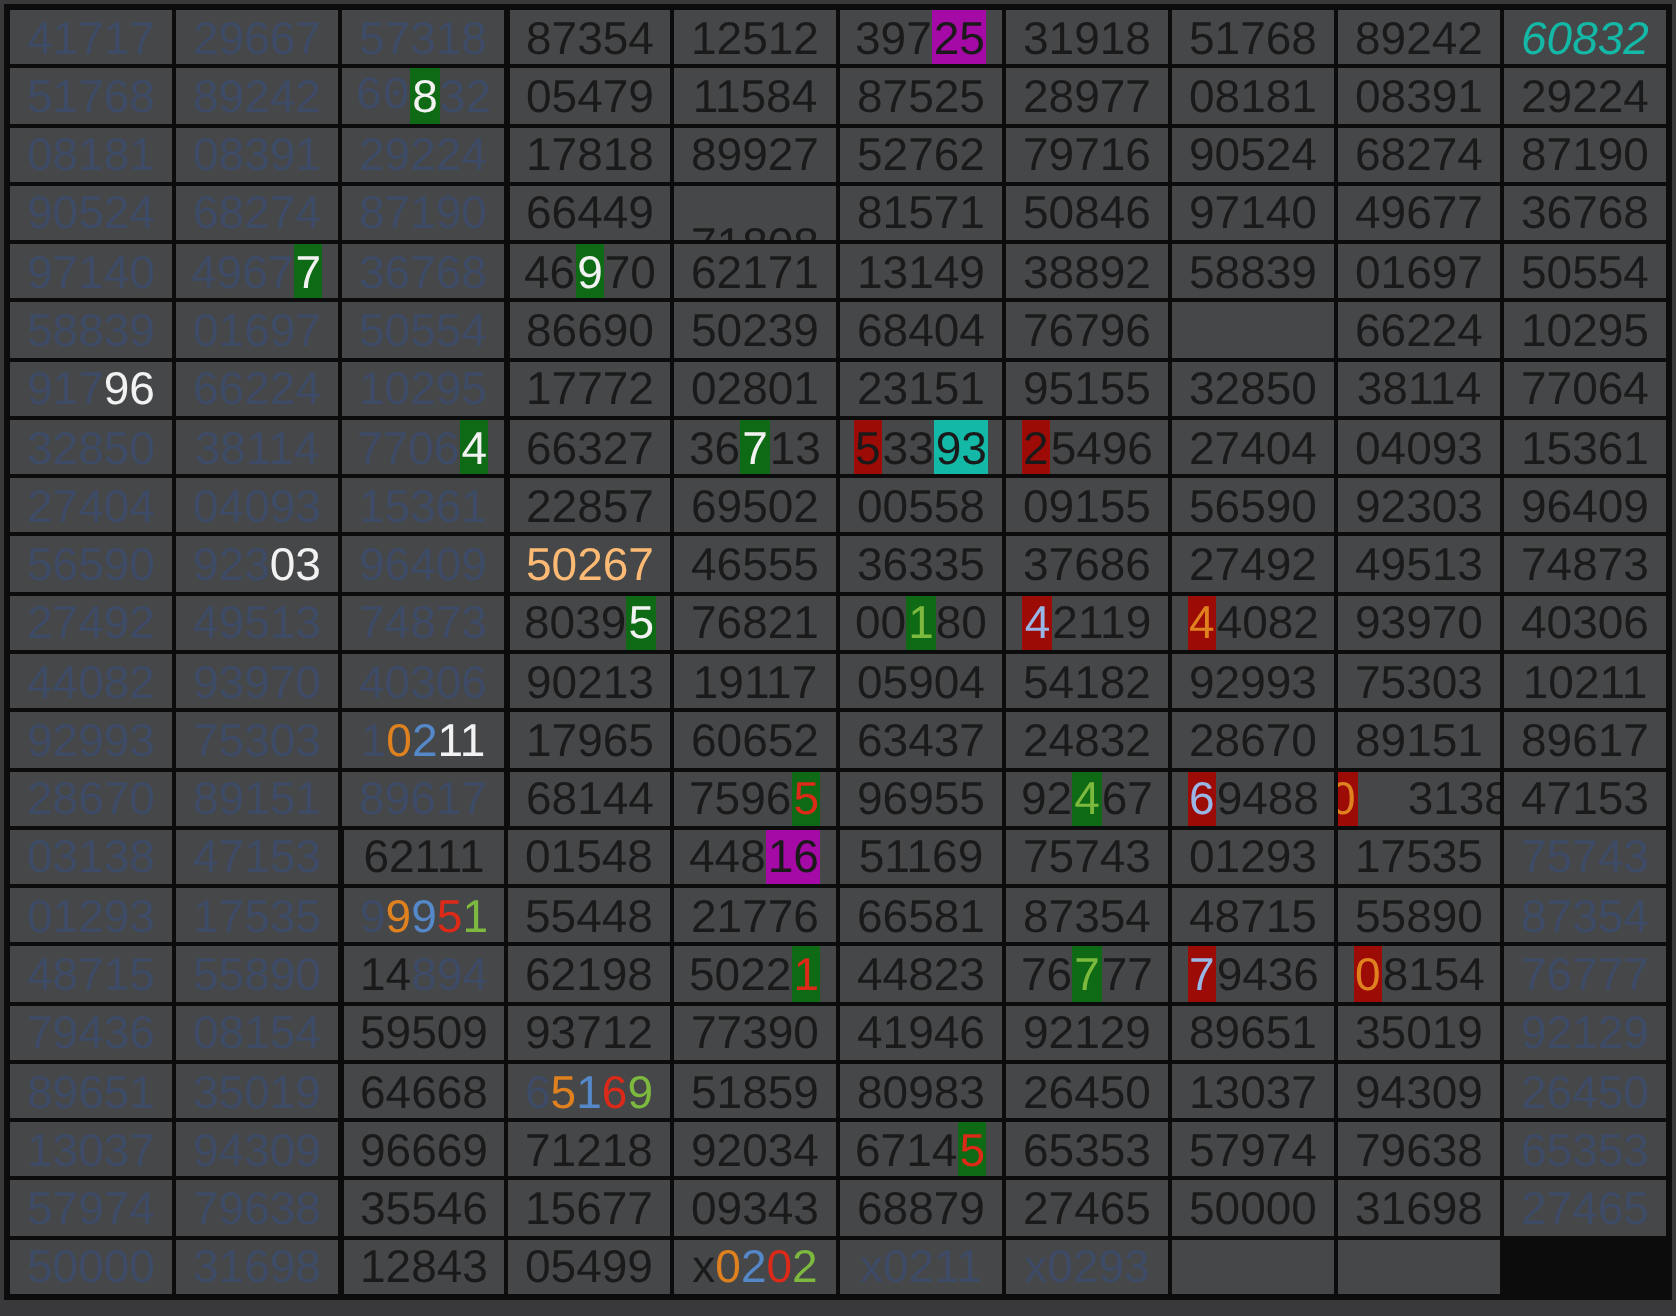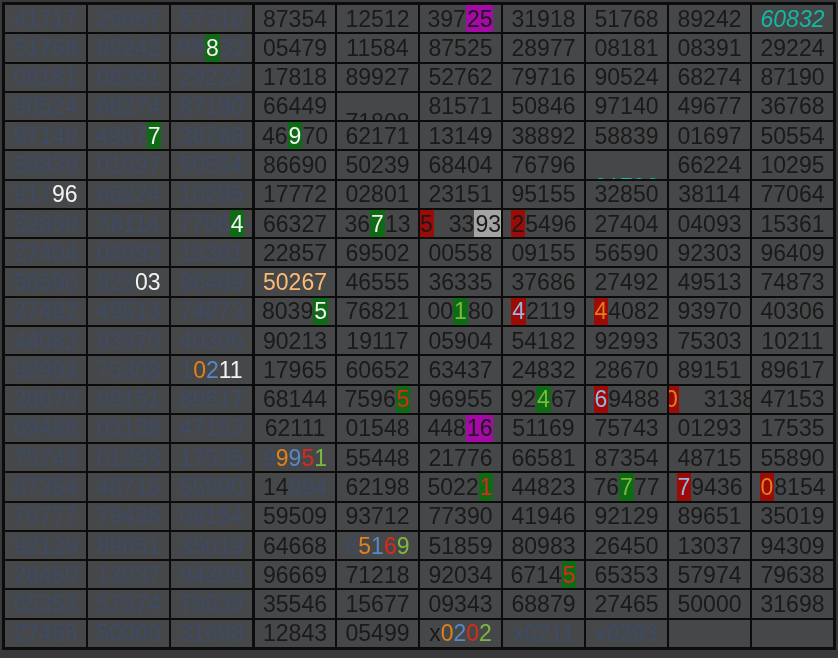--- a/index.html
+++ b/index.html
@@ -272,22 +272,22 @@
     <div class="cell sep">
       <span class="seg" style="color: rgb(26, 26, 26);">66327</span>
     </div>
     <div class="cell">
       <span class="seg" style="color: rgb(26, 26, 26);">36</span>
       <span class="seg hl" style="color: rgb(242, 242, 242); background-color: rgb(14, 106, 20);">7</span>
       <span class="seg" style="color: rgb(26, 26, 26);">13</span>
     </div>
     <div class="cell">
       <span class="seg hl" style="color: rgb(26, 26, 26); background-color: rgb(157, 11, 6);">5</span>
-      <span class="seg" style="color: rgb(26, 26, 26); padding-left: 15px;">33</span>
-      <span class="seg hl" style="color: rgb(26, 26, 26); background-color: #a3a3a3;">93</span>
+      <span class="seg" style="color: rgb(26, 26, 26);">33</span>
+      <span class="seg hl" style="color: rgb(26, 26, 26); background-color: #14b8a6;">93</span>
     </div>
     <div class="cell">
       <span class="seg hl" style="color: rgb(26, 26, 26); background-color: rgb(157, 11, 6);">2</span>
       <span class="seg" style="color: rgb(26, 26, 26);">5496</span>
     </div>
     <div class="cell">
       <span class="seg" style="color: rgb(26, 26, 26);">27404</span>
     </div>
     <div class="cell">
       <span class="seg" style="color: rgb(26, 26, 26);">04093</span>
@@ -481,23 +481,20 @@
     <div class="cell">
       <span class="seg hl" style="color: rgb(152, 182, 230); background-color: rgb(157, 11, 6);">6</span>
       <span class="seg" style="color: rgb(26, 26, 26);">9488</span>
     </div>
     <div class="cell">
       <span class="seg hl" style="color: rgb(224, 129, 31); background-color: rgb(157, 11, 6);">0</span>
       <span class="seg" style="color: rgb(26, 26, 26); padding-left: 25px;">3138</span>
     </div>
     <div class="cell">
       <span class="seg" style="color: rgb(26, 26, 26);">47153</span>
-    </div>
-    <div class="cell">
-      <span class="seg" style="color: rgb(62, 75, 102);">69488</span>
     </div>
     <div class="cell">
       <span class="seg" style="color: rgb(62, 75, 102);">03138</span>
     </div>
     <div class="cell">
       <span class="seg" style="color: rgb(62, 75, 102);">47153</span>
     </div>
     <div class="cell sep">
       <span class="seg" style="color: rgb(26, 26, 26);">62111</span>
     </div>

